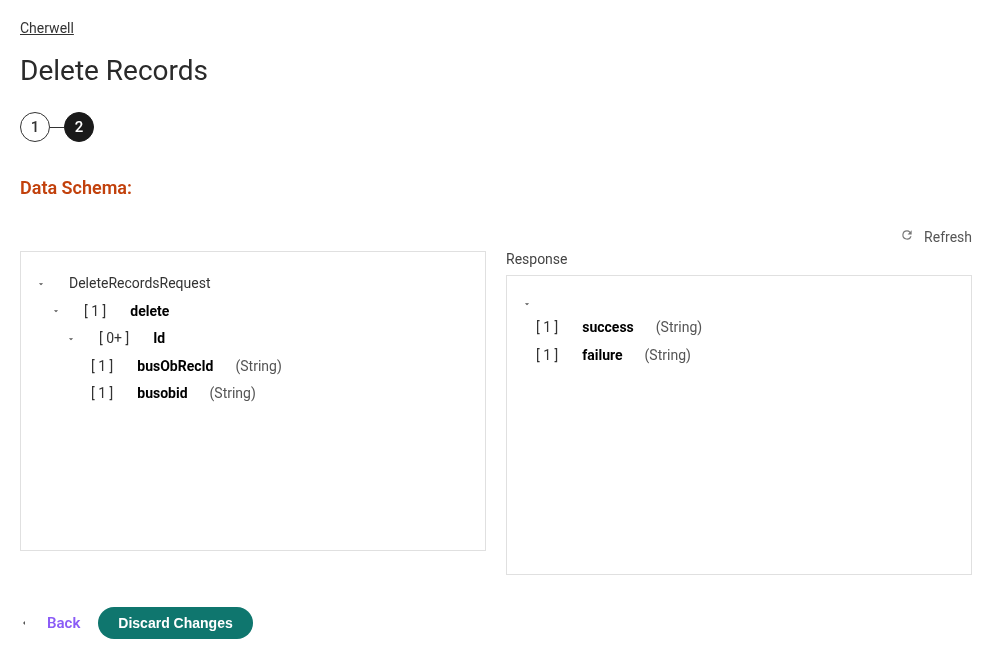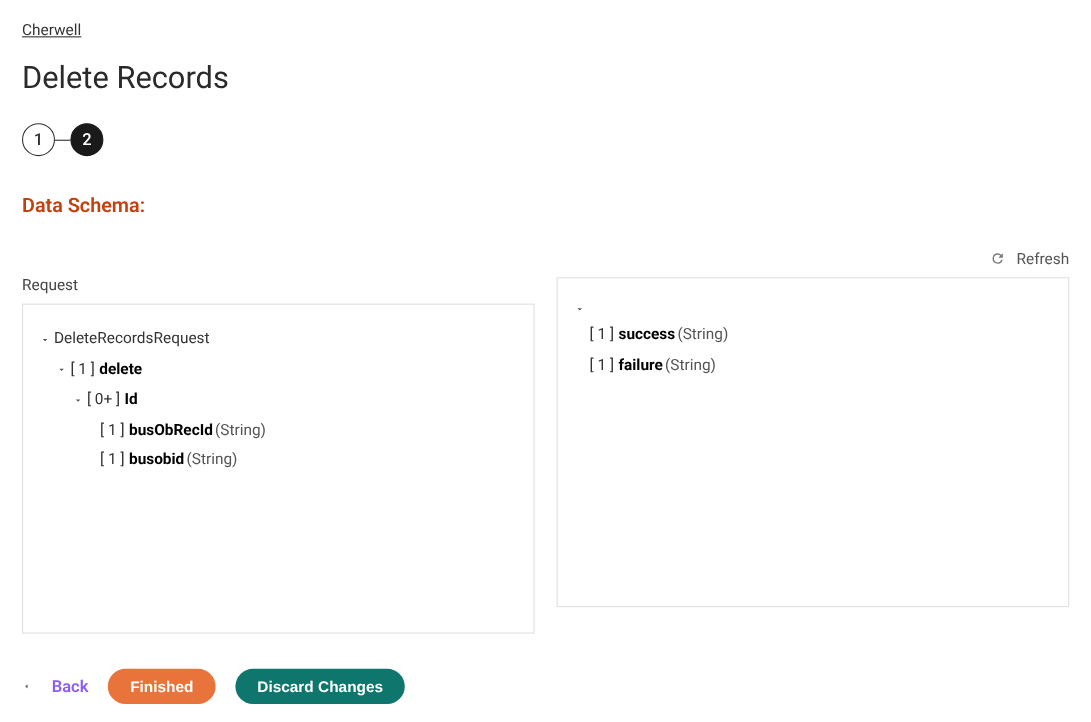--- a/index.html
+++ b/index.html
@@ -56,21 +56,21 @@
     }
     .section-title {
       font-size: 18px;
       font-weight: 600;
       color: #c2410c;
       margin-bottom: 30px;
     }
     .refresh-row {
       display: flex;
       justify-content: flex-end;
-      align-items: flex-start;
+      align-items: center;
       gap: 10px;
       margin-bottom: 6px;
       color: #555;
       cursor: pointer;
     }
     .refresh-row svg {
       width: 14px;
       height: 14px;
       fill: #777;
     }
@@ -88,21 +88,21 @@
       border: 1px solid #e0e0e0;
       background: #fff;
       padding: 18px 14px;
       height: 300px;
       overflow: auto;
       font-size: 14px;
     }
     .tree-node {
       display: flex;
       align-items: center;
-      gap: 2px;
+      gap: 22px;
       padding: 4px 0;
       line-height: 1.4;
     }
     .caret {
       width: 12px;
       height: 12px;
       display: inline-flex;
       align-items: center;
       justify-content: center;
       flex-shrink: 0;
@@ -171,21 +171,20 @@
   <span>
     <svg viewBox="0 0 24 24">
         <path d="M17.65 6.35A7.96 7.96 0 0 0 12 4a8 8 0 1 0 7.73 10h-2.08A6 6 0 1 1 12 6c1.66 0 3.14.69 4.22 1.78L13 11h7V4l-2.35 2.35z"></path>
       </svg>
   </span>
   <span>Refresh</span>
 </div>
 
 <div class="schema-grid">
   <div>
-    <div class="schema-label">Request</div>
     <div class="schema-box">
 
       <div class="tree-node">
         <span class="caret">
           <svg viewBox="0 0 24 24">
               <path d="M7 10l5 5 5-5z"></path>
             </svg>
         </span>
         <span>DeleteRecordsRequest</span>
       </div>
@@ -219,20 +218,21 @@
       <div class="tree-node indent-3">
         <span class="bracket">[ 1 ]</span>
         <span class="field-name">busobid</span>
         <span class="field-type">(String)</span>
       </div>
 
     </div>
   </div>
 
   <div>
+    <div class="schema-label">Response</div>
     <div class="schema-box">
 
       <div class="tree-node">
         <span class="caret">
           <svg viewBox="0 0 24 24">
               <path d="M7 10l5 5 5-5z"></path>
             </svg>
         </span>
       </div>
 
@@ -254,18 +254,17 @@
 
 <div class="footer-actions">
   <div class="back-link">
     <span>
       <svg viewBox="0 0 24 24">
           <path d="M15 18l-6-6 6-6z"></path>
         </svg>
     </span>
     <span>Back</span>
   </div>
-  <button class="btn btn-primary">Finished</button>
   <button class="btn btn-secondary">Discard Changes</button>
 </div>
 
 
 
 
 </body></html>

